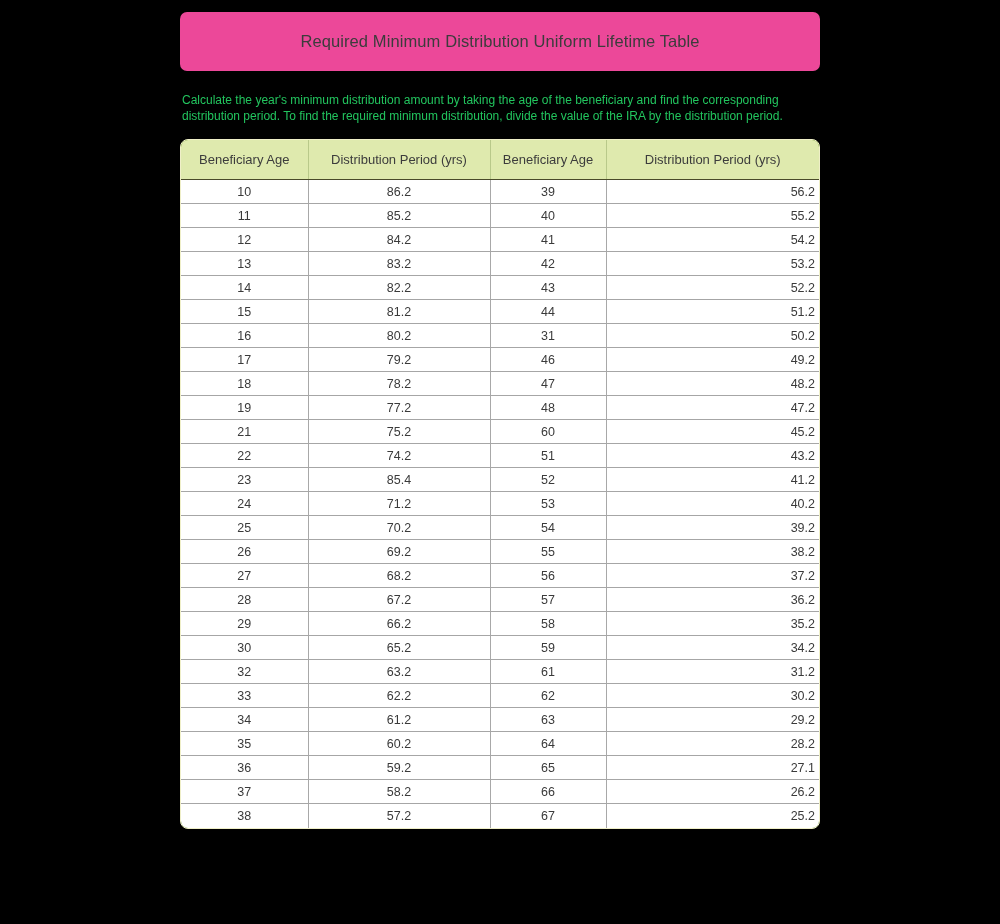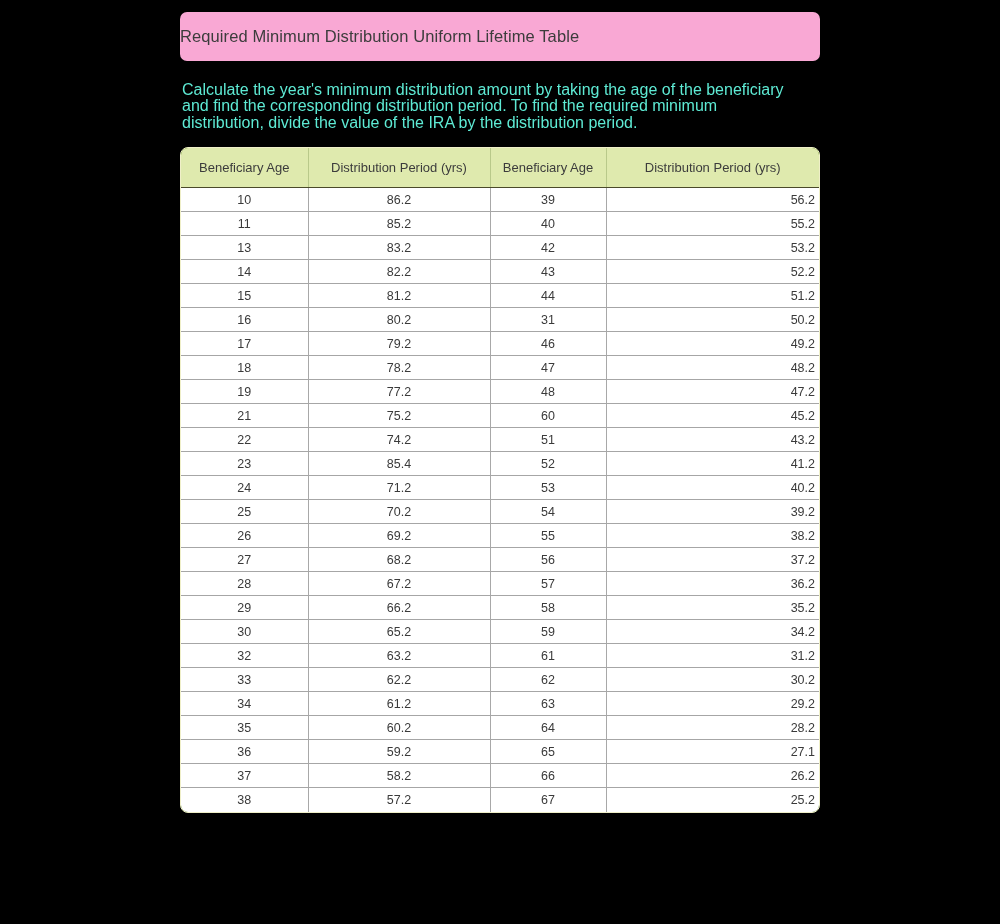--- a/index.html
+++ b/index.html
@@ -21,41 +21,42 @@
   }
   .content-col {
     position: absolute;
     left: 180px;
     top: 0;
     width: 640px;
   }
   
   .title-banner {
     margin-top: 12px;
-    height: 49px;
-    background: #f9a8d4;
+    height: 59px;
+    background: #ec4899;
     border-radius: 7px;
     display: flex;
     align-items: center;
+    justify-content: center;
     box-sizing: border-box;
   }
   .title-text {
     font-size: 16.5px;
     color: #3c3c3c;
     letter-spacing: 0.1px;
     white-space: nowrap;
   }
   
   .description {
     margin-top: 21px;
     margin-left: 2px;
     width: 618px;
-    font-size: 16px;
+    font-size: 12px;
     line-height: 16.3px;
-    color: #5eead4;
+    color: #22c55e;
   }
   
   .table-wrap {
     margin-top: 14px;
     width: 640px;
     border: 1px solid #efefc8;
     border-radius: 8px;
     background: #4d7c0f;
     overflow: hidden;
     box-sizing: border-box;
@@ -136,20 +137,26 @@
               <td>39</td>
               <td>56.2</td>
             </tr>
             <tr>
               <td>11</td>
               <td>85.2</td>
               <td>40</td>
               <td>55.2</td>
             </tr>
             <tr>
+              <td>12</td>
+              <td>84.2</td>
+              <td>41</td>
+              <td>54.2</td>
+            </tr>
+            <tr>
               <td>13</td>
               <td>83.2</td>
               <td>42</td>
               <td>53.2</td>
             </tr>
             <tr>
               <td>14</td>
               <td>82.2</td>
               <td>43</td>
               <td>52.2</td>

